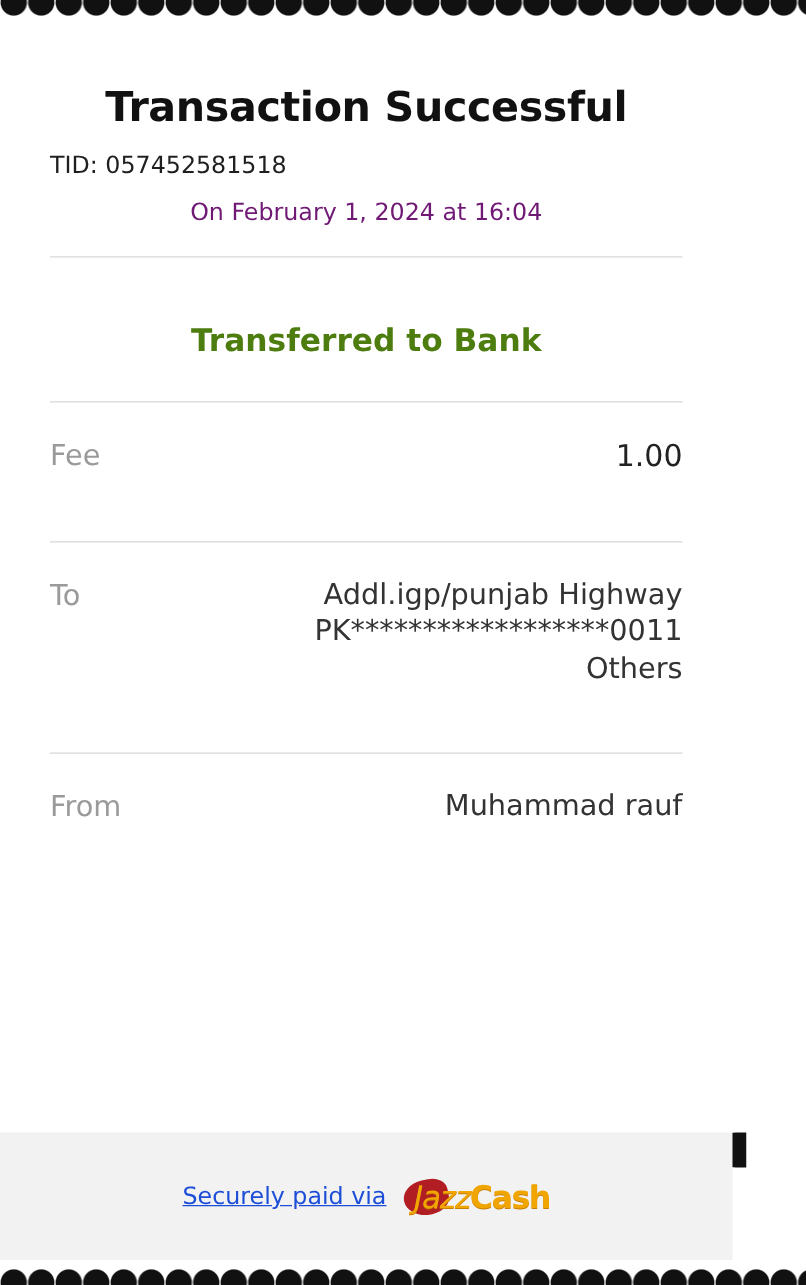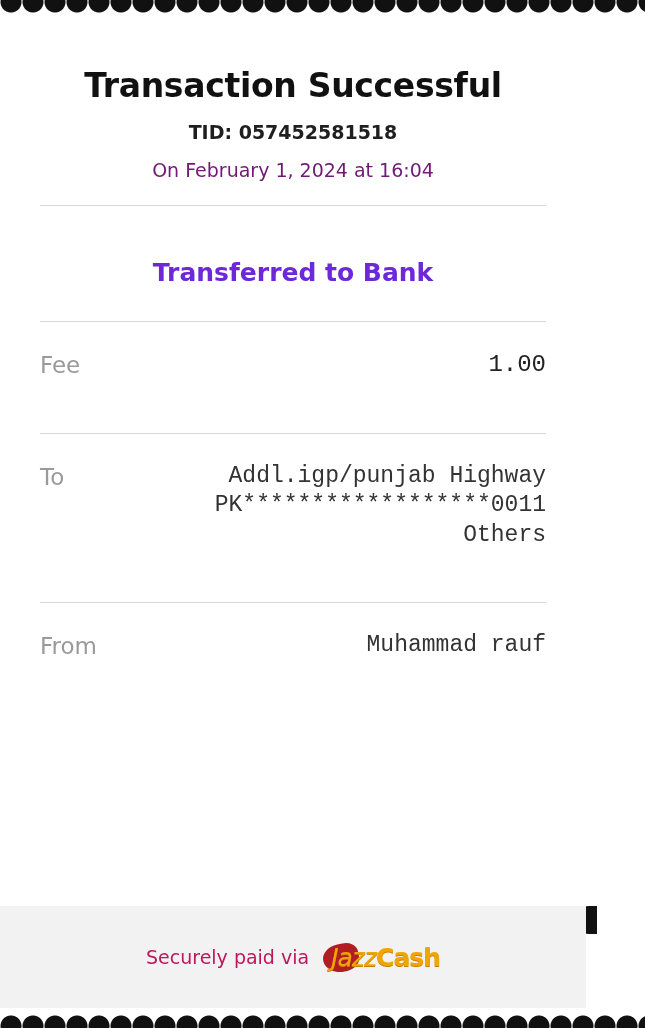--- a/index.html
+++ b/index.html
@@ -53,23 +53,23 @@
   }
   .title {
     text-align: center;
     font-size: 33px;
     font-weight: bold;
     letter-spacing: -0.3px;
     color: #111111;
     margin: 20px 0 0 0;
   }
   .tid {
-    text-align: center;
+    text-align: left;
     font-size: 19px;
-    font-weight: bold;
+    font-weight: normal;
     color: #1f1f1f;
     margin-top: 16px;
   }
   .datetime {
     text-align: center;
     font-size: 19px;
     color: #701a75;
     margin-top: 16px;
   }
   .divider {
@@ -89,42 +89,41 @@
     line-height: 1;
   }
   .amount .decimals {
     font-size: 27px;
     font-weight: bold;
     vertical-align: baseline;
   }
   .amount-label {
     font-size: 25px;
     font-weight: bold;
-    color: #6d28d9;
+    color: #4d7c0f;
     margin-top: 20px;
   }
   .row {
     display: flex;
     align-items: flex-start;
     justify-content: space-between;
     padding: 28px 0 28px 0;
   }
   .row-label {
     font-size: 23px;
     color: #9a9a9a;
     white-space: nowrap;
     padding-top: 2px;
   }
   .row-value {
     font-size: 23px;
     color: #333333;
     text-align: right;
     line-height: 1.28;
     max-width: 430px;
-    font-family: Liberation Mono, monospace;
   }
   .row-value .line {
     display: block;
   }
   .row-fee .row-value {
     font-size: 24px;
     color: #222222;
   }
   .notch {
     position: absolute;
@@ -148,21 +147,22 @@
     bottom: 20px;
     height: 102px;
     background: #f2f2f2;
     display: flex;
     align-items: center;
     justify-content: center;
     gap: 14px;
   }
   .footer-text {
     font-size: 19px;
-    color: #be185d;
+    color: #1d4ed8;
+    text-decoration: underline;
   }
   .jazzcash-logo {
     display: inline-flex;
     align-items: center;
     position: relative;
     height: 42px;
   }
   .jazz-blob {
     position: absolute;
     left: 0;

